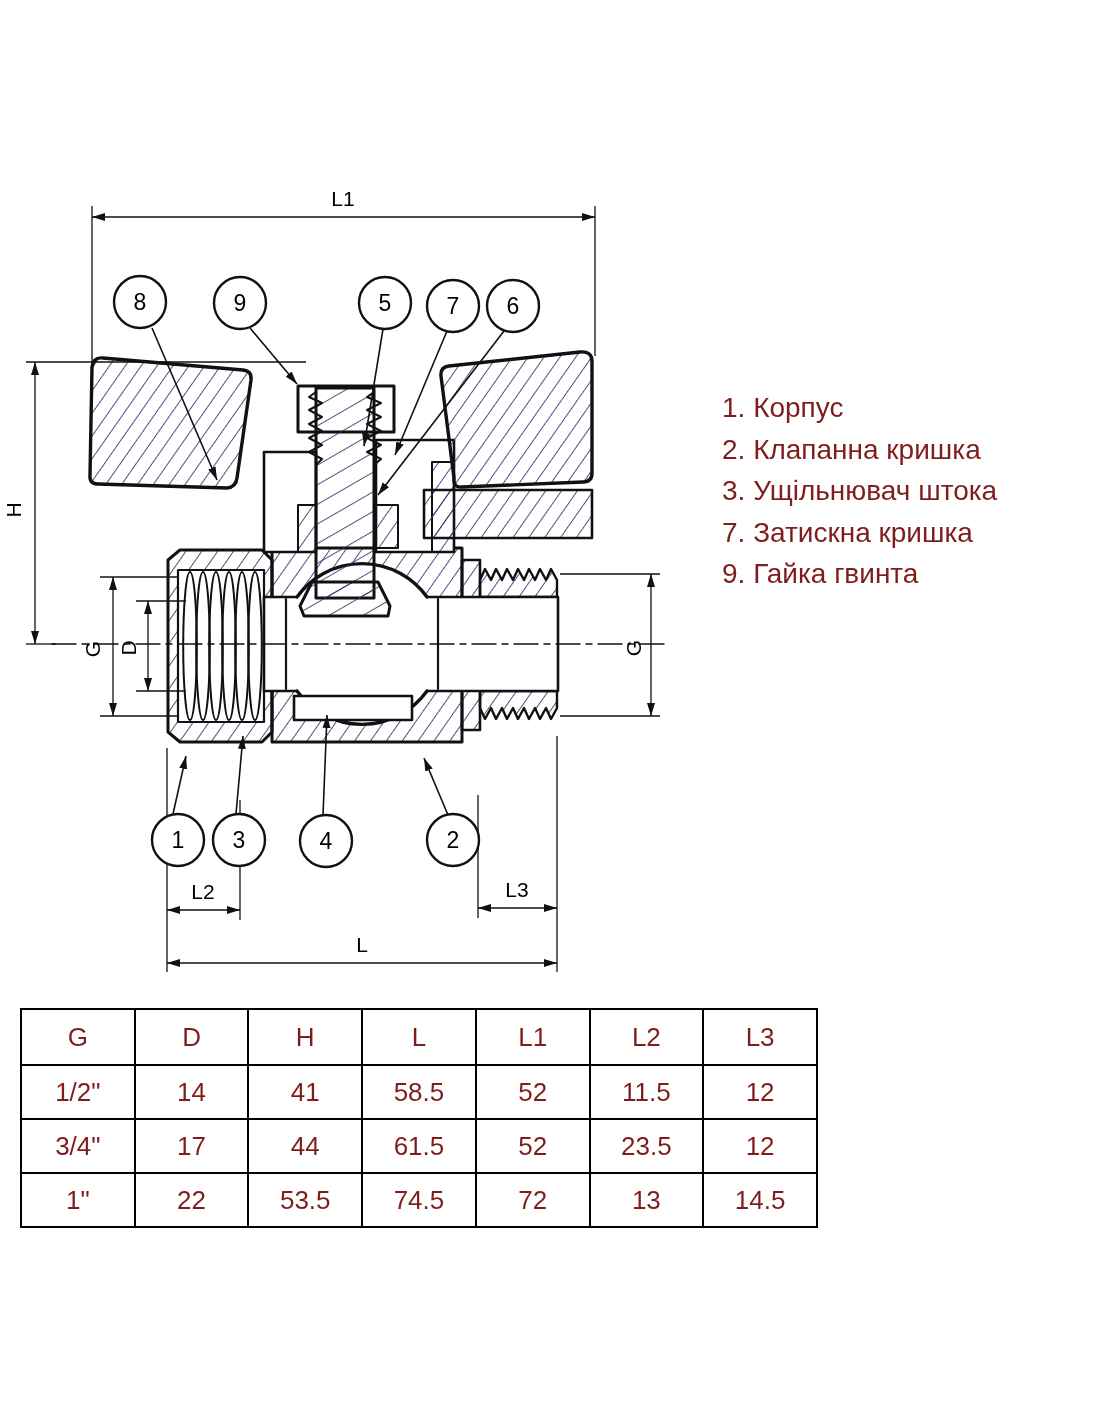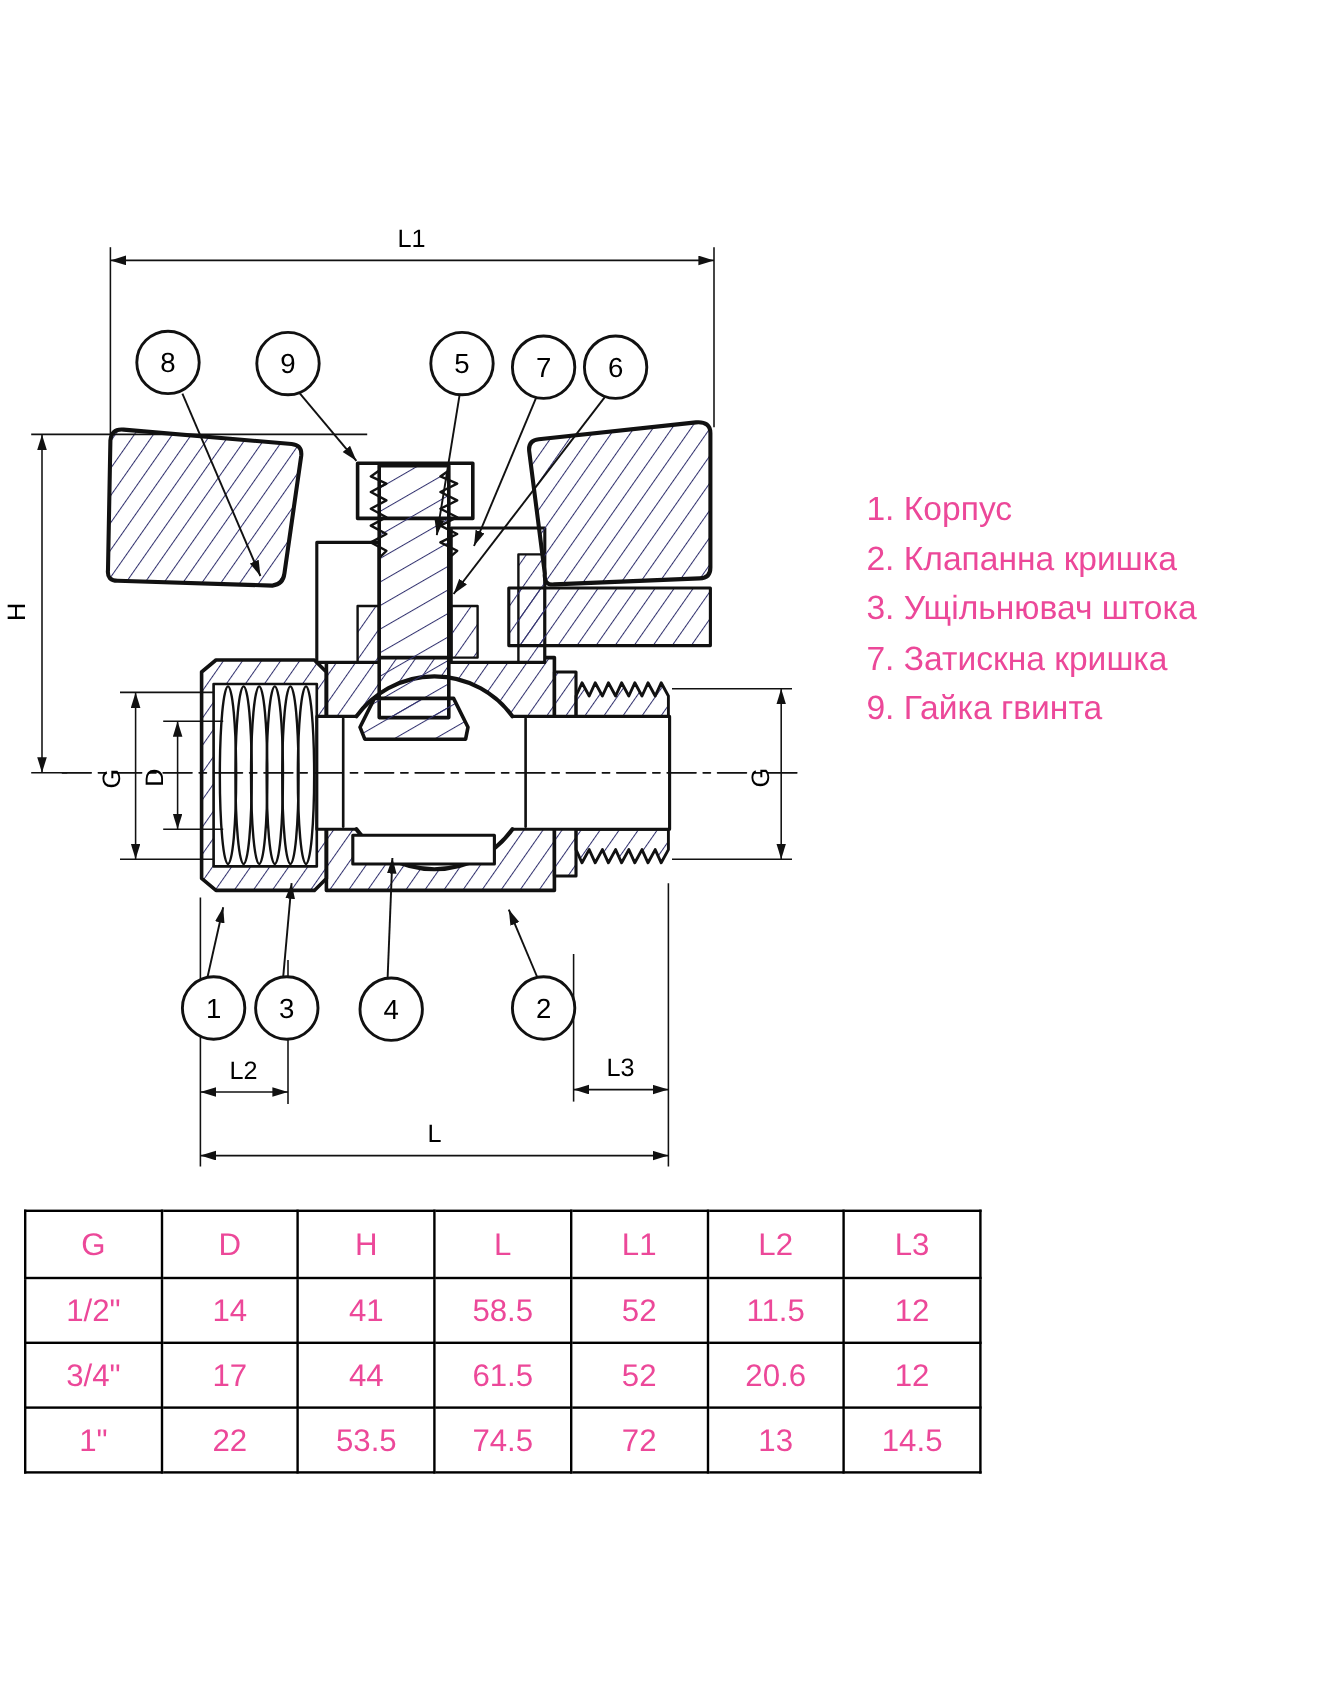--- a/index.html
+++ b/index.html
@@ -1,22 +1,22 @@
 <!DOCTYPE html>
 <html><head>
 <meta charset="utf-8">
 <style>
   html,body{margin:0;padding:0;background:#ffffff;}
   .canvas{position:relative;width:1100px;height:1422px;background:#ffffff;overflow:hidden;
-          font-family:"Liberation Sans","DejaVu Sans",sans-serif;color:#ec4899;}
+          font-family:"Liberation Sans","DejaVu Sans",sans-serif;color:#7f1d1d;}
   .drawing{position:absolute;left:0;top:0;}
   svg text{font-family:"Liberation Sans","DejaVu Sans",sans-serif;fill:#000;}
   .dimtext{font-size:21px;}
   .callout-num{font-size:23px;}
-  .parts{position:absolute;left:722px;top:387px;font-size:28px;line-height:41.5px;white-space:nowrap;margin-top:16px;}
+  .parts{position:absolute;left:722px;top:387px;font-size:28px;line-height:41.5px;white-space:nowrap;}
   .dimtable{position:absolute;left:20px;top:1008px;width:798px;border-collapse:collapse;
             table-layout:fixed;font-size:26px;text-align:center;}
   .dimtable th,.dimtable td{border:2px solid #000;font-weight:normal;padding:0;}
   .dimtable th{height:54px;}
   .dimtable td{height:52px;}
 </style>
 </head>
 <body>
 
 <div class="canvas">
@@ -186,21 +186,21 @@
         <td>52</td>
         <td>11.5</td>
         <td>12</td>
       </tr>
       <tr>
         <td>3/4"</td>
         <td>17</td>
         <td>44</td>
         <td>61.5</td>
         <td>52</td>
-        <td>20.6</td>
+        <td>23.5</td>
         <td>12</td>
       </tr>
       <tr>
         <td>1"</td>
         <td>22</td>
         <td>53.5</td>
         <td>74.5</td>
         <td>72</td>
         <td>13</td>
         <td>14.5</td>

